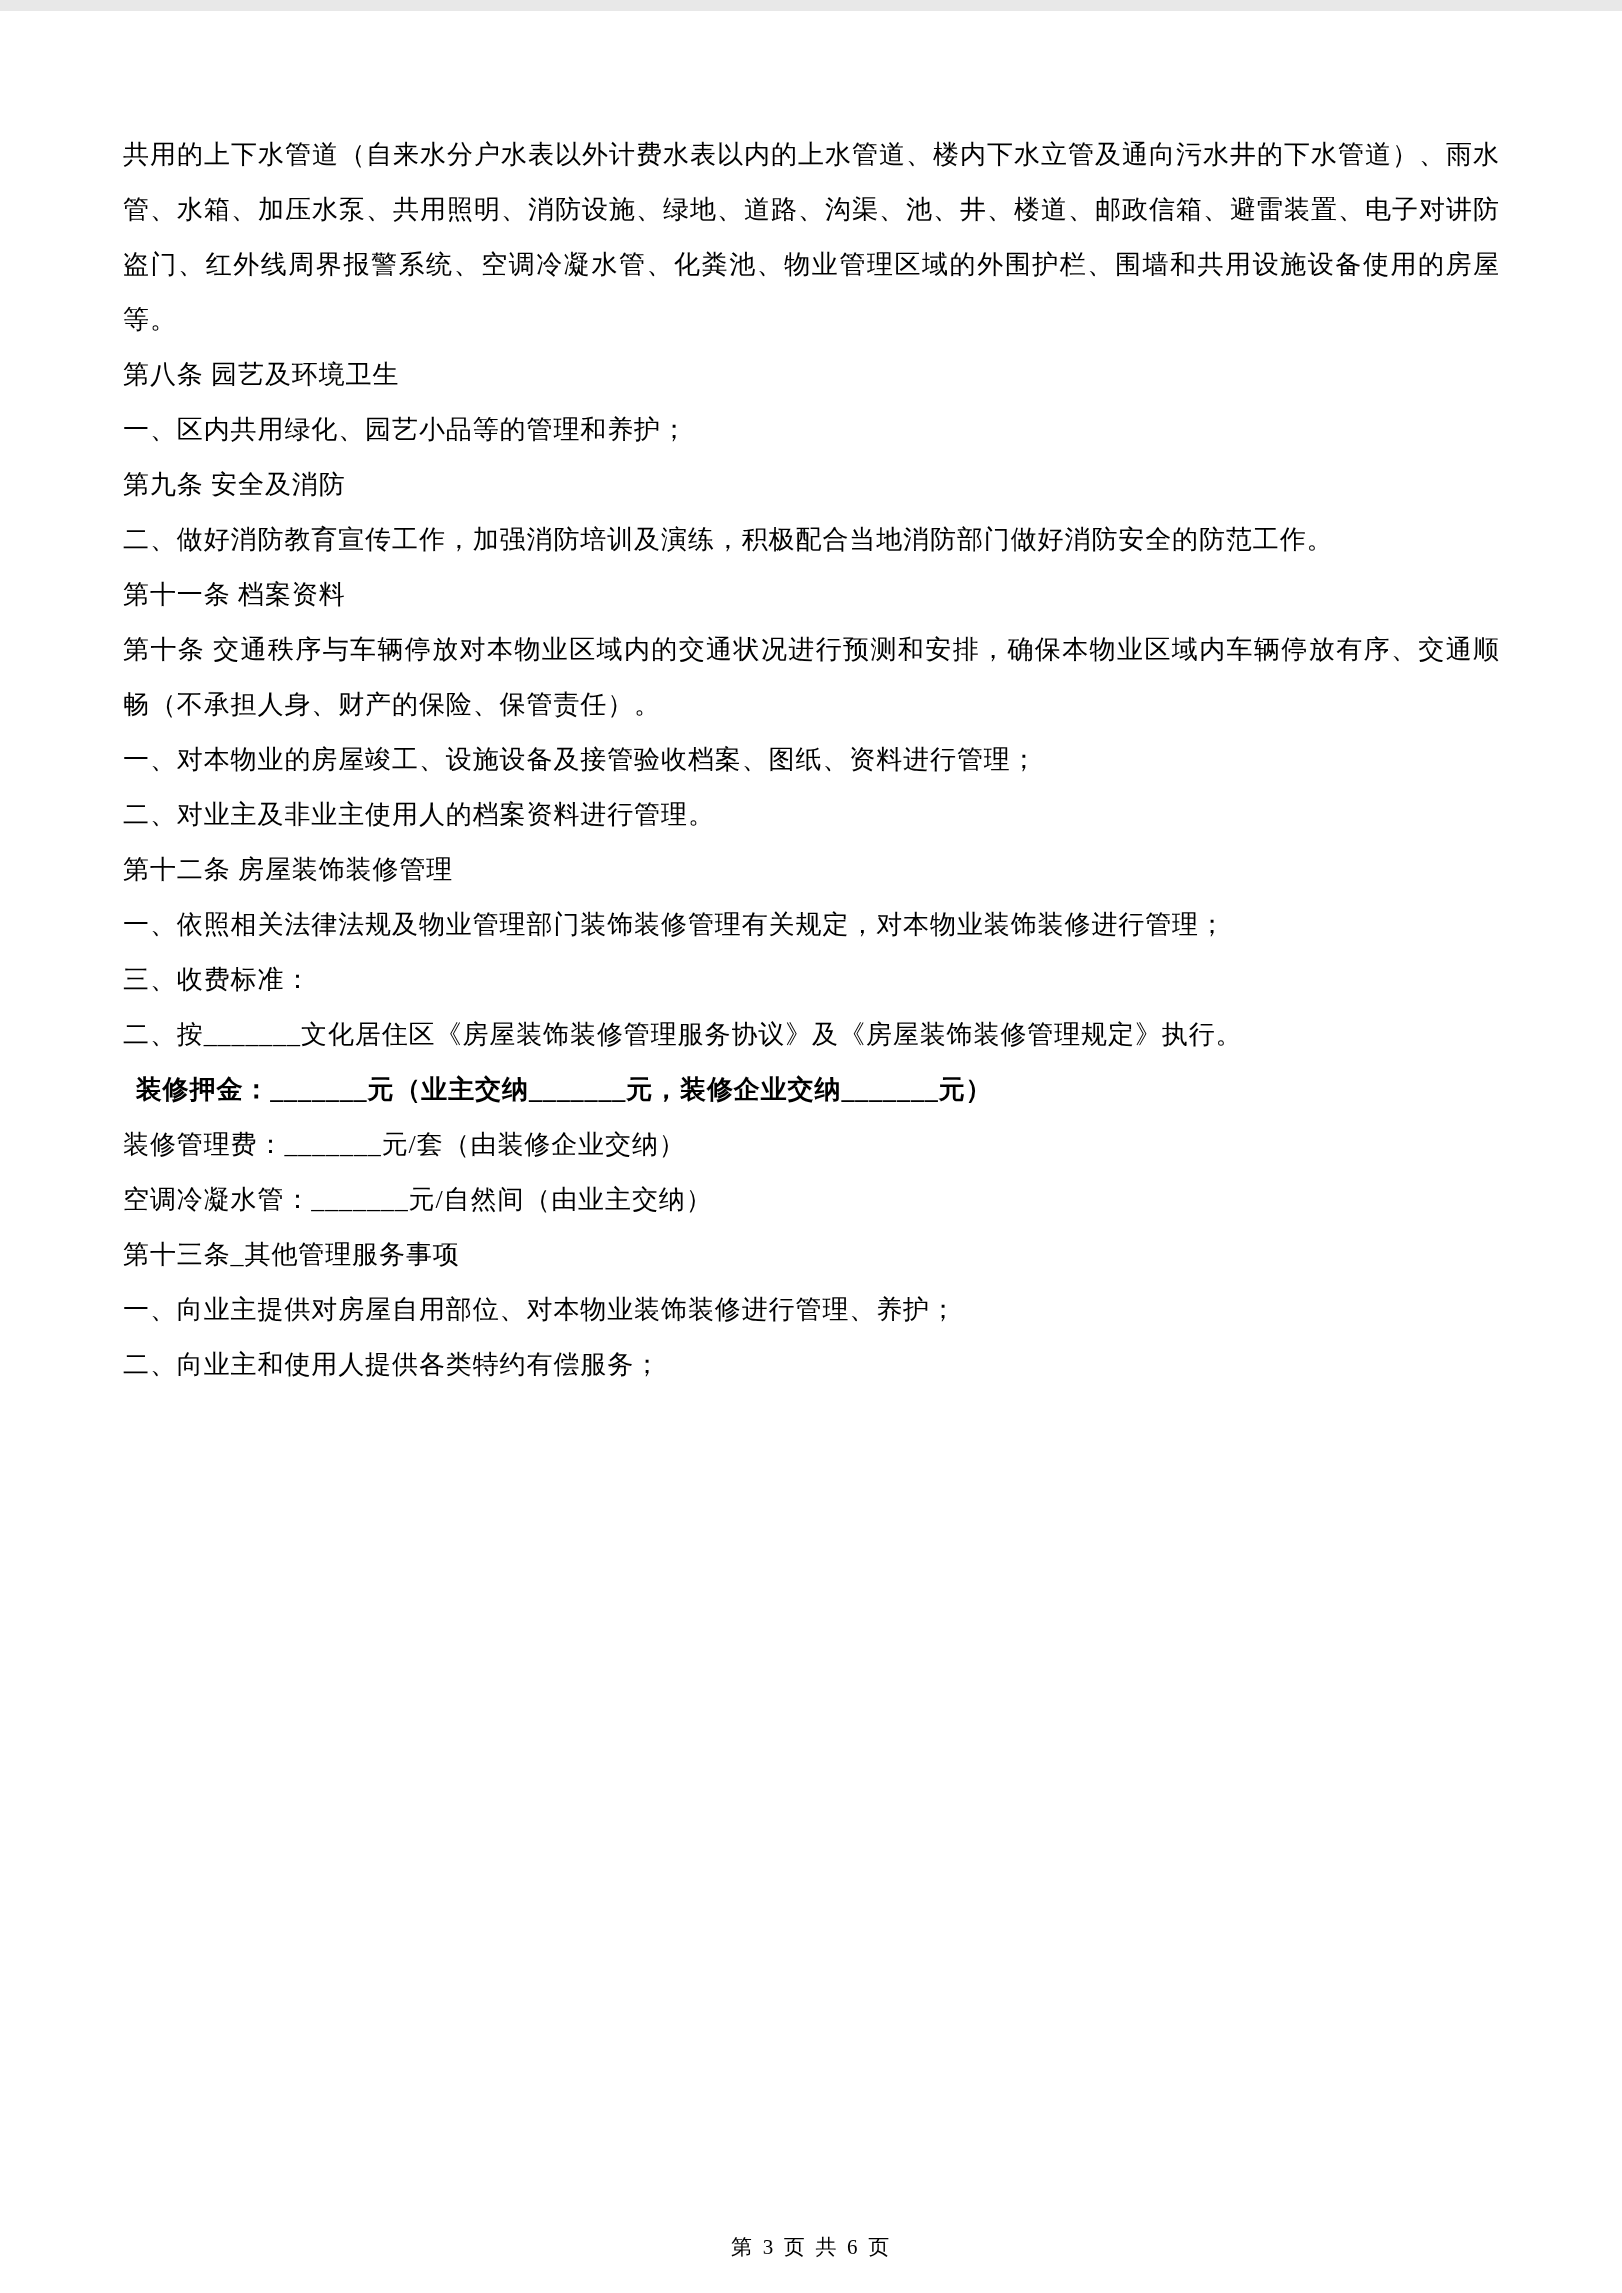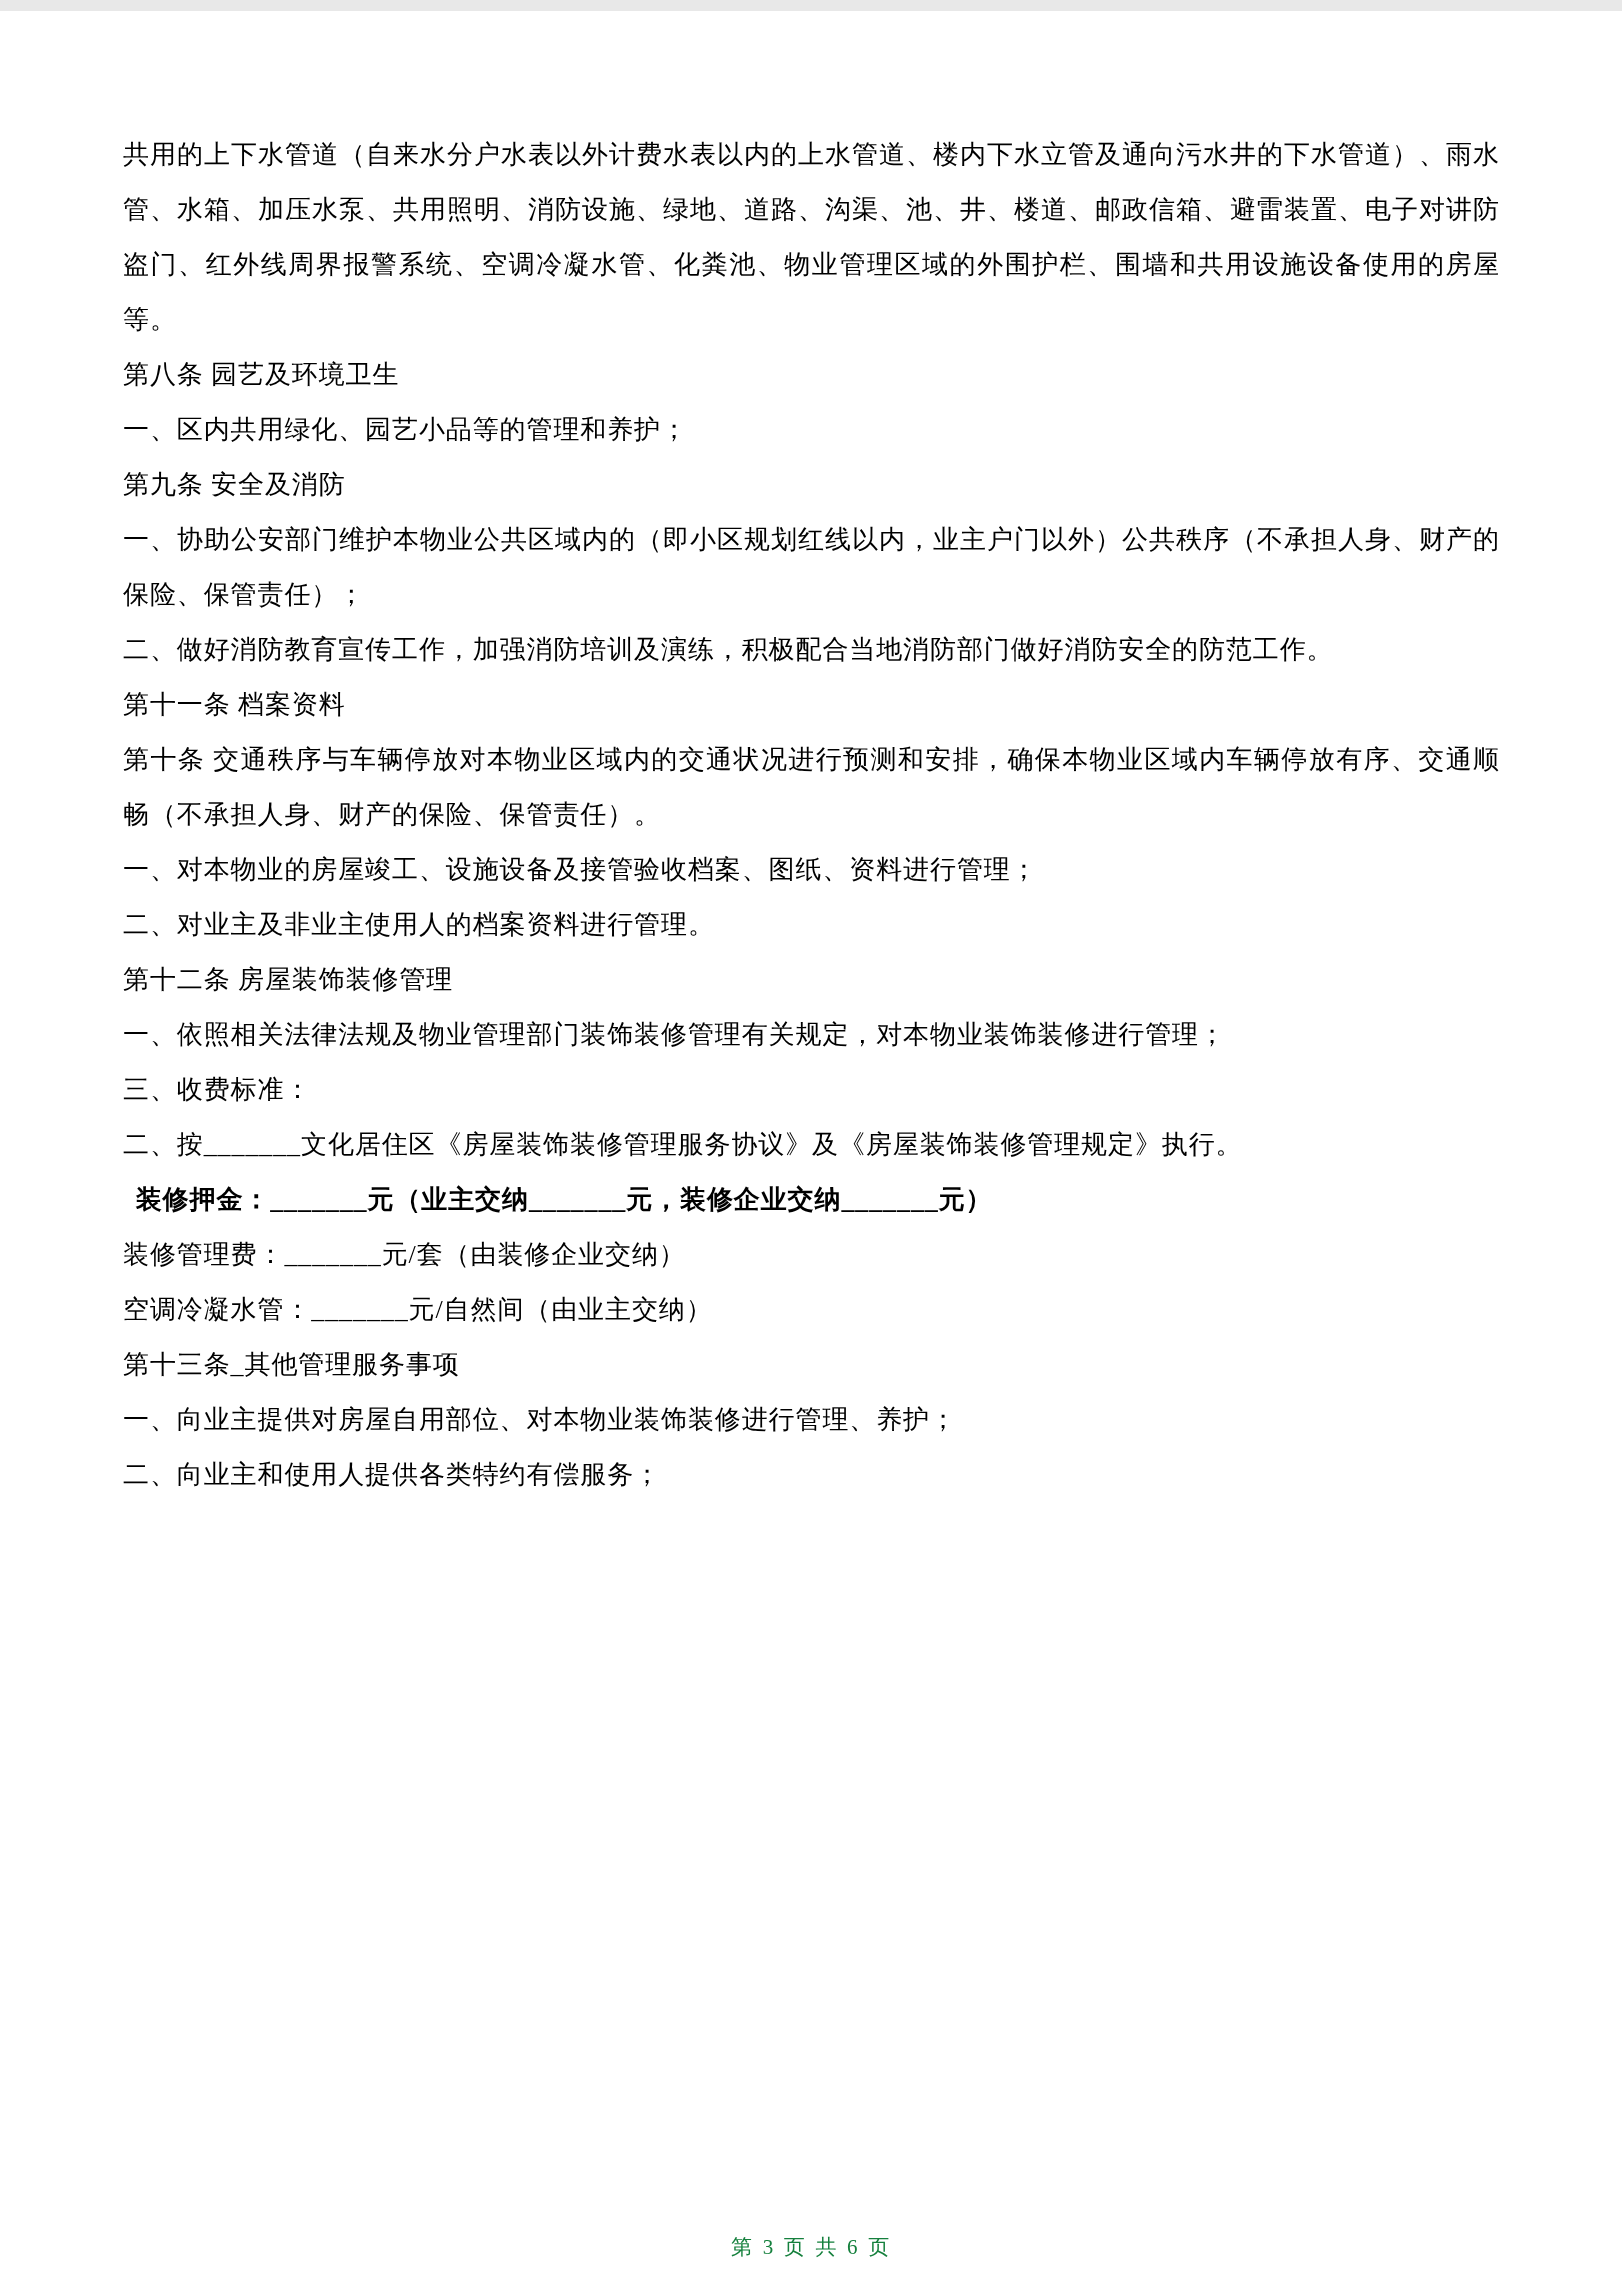--- a/index.html
+++ b/index.html
@@ -38,33 +38,32 @@
     font-weight: bold;
   }
   .footer {
     position: absolute;
     left: 0;
     right: 0;
     bottom: 44px;
     text-align: center;
     font-size: 21px;
     letter-spacing: 2.7px;
-    color: #15803d;
+    color: #000000;
   }
 </style>
 </head>
 <body>
 
 <div class="page">
   <div class="doc-body">
       <p class="para">共用的上下水管道（自来水分户水表以外计费水表以内的上水管道、楼内下水立管及通向污水井的下水管道）、雨水管、水箱、加压水泵、共用照明、消防设施、绿地、道路、沟渠、池、井、楼道、邮政信箱、避雷装置、电子对讲防盗门、红外线周界报警系统、空调冷凝水管、化粪池、物业管理区域的外围护栏、围墙和共用设施设备使用的房屋等。</p>
       <p class="para">第八条 园艺及环境卫生</p>
       <p class="para">一、区内共用绿化、园艺小品等的管理和养护；</p>
       <p class="para">第九条 安全及消防</p>
-      <p class="para">一、协助公安部门维护本物业公共区域内的（即小区规划红线以内，业主户门以外）公共秩序（不承担人身、财产的保险、保管责任）；</p>
       <p class="para">二、做好消防教育宣传工作，加强消防培训及演练，积极配合当地消防部门做好消防安全的防范工作。</p>
       <p class="para">第十一条 档案资料</p>
       <p class="para">第十条 交通秩序与车辆停放对本物业区域内的交通状况进行预测和安排，确保本物业区域内车辆停放有序、交通顺畅（不承担人身、财产的保险、保管责任）。</p>
       <p class="para">一、对本物业的房屋竣工、设施设备及接管验收档案、图纸、资料进行管理；</p>
       <p class="para">二、对业主及非业主使用人的档案资料进行管理。</p>
       <p class="para">第十二条 房屋装饰装修管理</p>
       <p class="para">一、依照相关法律法规及物业管理部门装饰装修管理有关规定，对本物业装饰装修进行管理；</p>
       <p class="para">三、收费标准：</p>
       <p class="para">二、按_______文化居住区《房屋装饰装修管理服务协议》及《房屋装饰装修管理规定》执行。</p>
       <p class="para indent">装修押金：_______元（业主交纳_______元，装修企业交纳_______元）</p>

